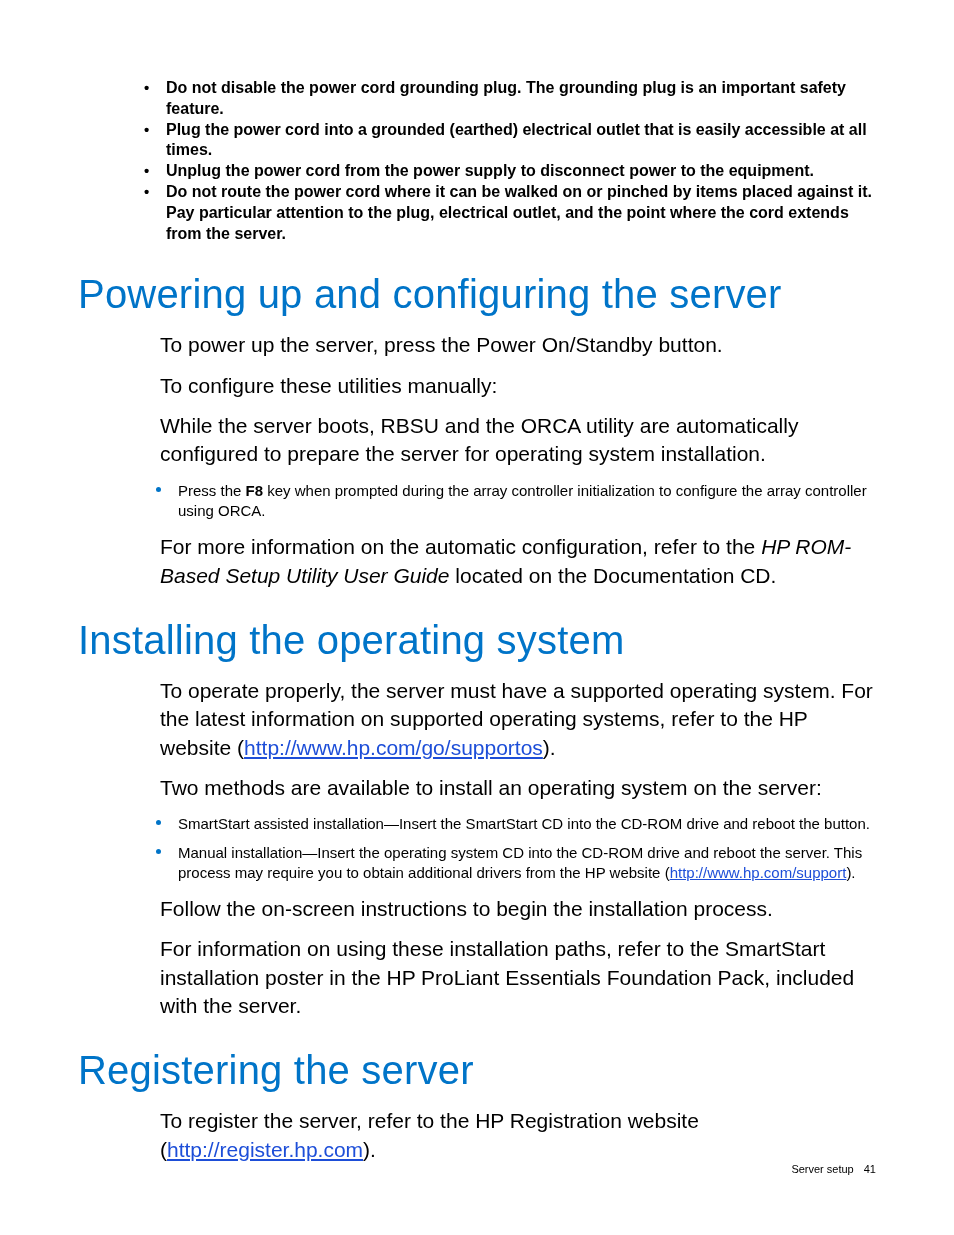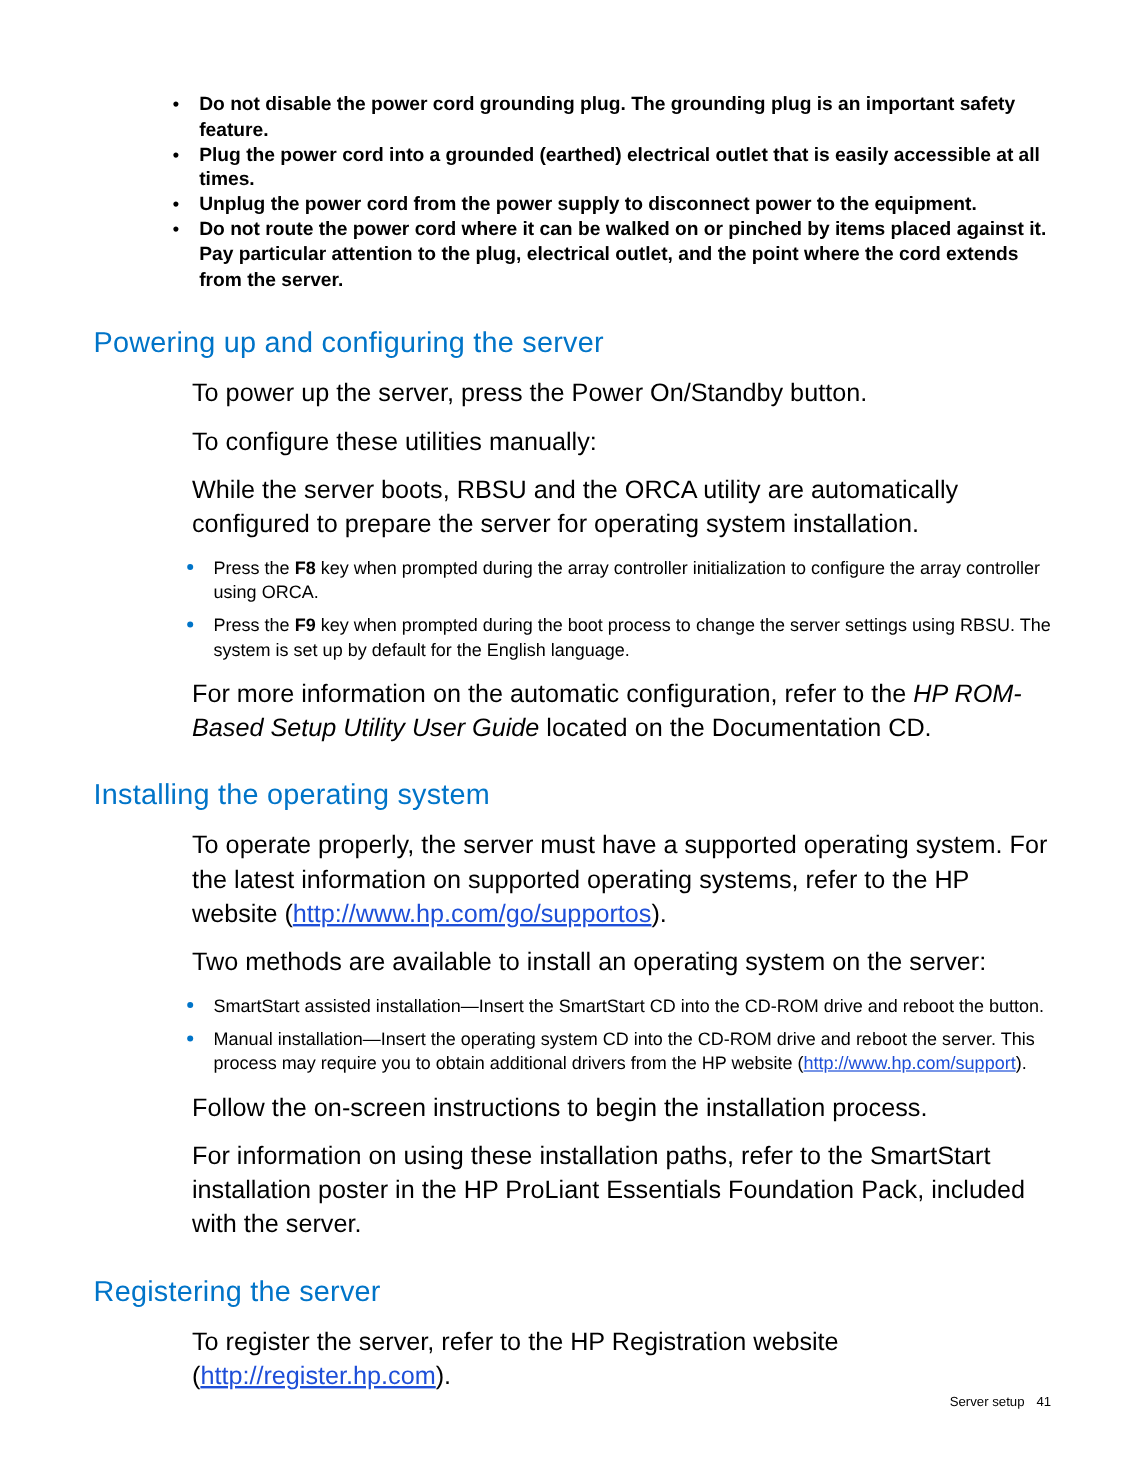--- a/index.html
+++ b/index.html
@@ -34,21 +34,21 @@
   ul.safety > li::before {
     content: "•";
     position: absolute;
     left: 12px;
     top: 0;
     font-size: 15px;
   }
   h2.section {
     font-family: "Segoe UI Light", "Helvetica Neue", Arial, sans-serif;
     font-weight: 300;
-    font-size: 24px;
+    font-size: 40px;
     color: #0074c8;
     margin: 28px 0 14px 0;
     letter-spacing: 0.2px;
   }
   .body-block {
     margin-left: 66px;
   }
   .body-block p {
     font-size: 21px;
     line-height: 1.35;
@@ -102,21 +102,20 @@
     <li>Do not route the power cord where it can be walked on or pinched by items placed against it. Pay particular attention to the plug, electrical outlet, and the point where the cord extends from the server.</li>
   </ul>
 
   <h2 class="section">Powering up and configuring the server</h2>
   <div class="body-block">
     <p>To power up the server, press the Power On/Standby button.</p>
     <p>To configure these utilities manually:</p>
     <p>While the server boots, RBSU and the ORCA utility are automatically configured to prepare the server for operating system installation.</p>
     <ul class="body-list">
       <li><span class="dot"></span><span>Press the </span><span class="bold">F8</span><span> key when prompted during the array controller initialization to configure the array controller using ORCA.</span></li>
-      <li><span class="dot"></span><span>Press the </span><span class="bold">F9</span><span> key when prompted during the boot process to change the server settings using RBSU. The system is set up by default for the English language.</span></li>
     </ul>
     <p><span>For more information on the automatic configuration, refer to the </span><span class="italic">HP ROM-Based Setup Utility User Guide</span><span> located on the Documentation CD.</span></p>
   </div>
 
   <h2 class="section">Installing the operating system</h2>
   <div class="body-block">
     <p><span>To operate properly, the server must have a supported operating system. For the latest information on supported operating systems, refer to the HP website (</span><a class="link">http://www.hp.com/go/supportos</a><span>).</span></p>
     <p>Two methods are available to install an operating system on the server:</p>
     <ul class="body-list">
       <li><span class="dot"></span><span>SmartStart assisted installation—Insert the SmartStart CD into the CD-ROM drive and reboot the button.</span></li>

